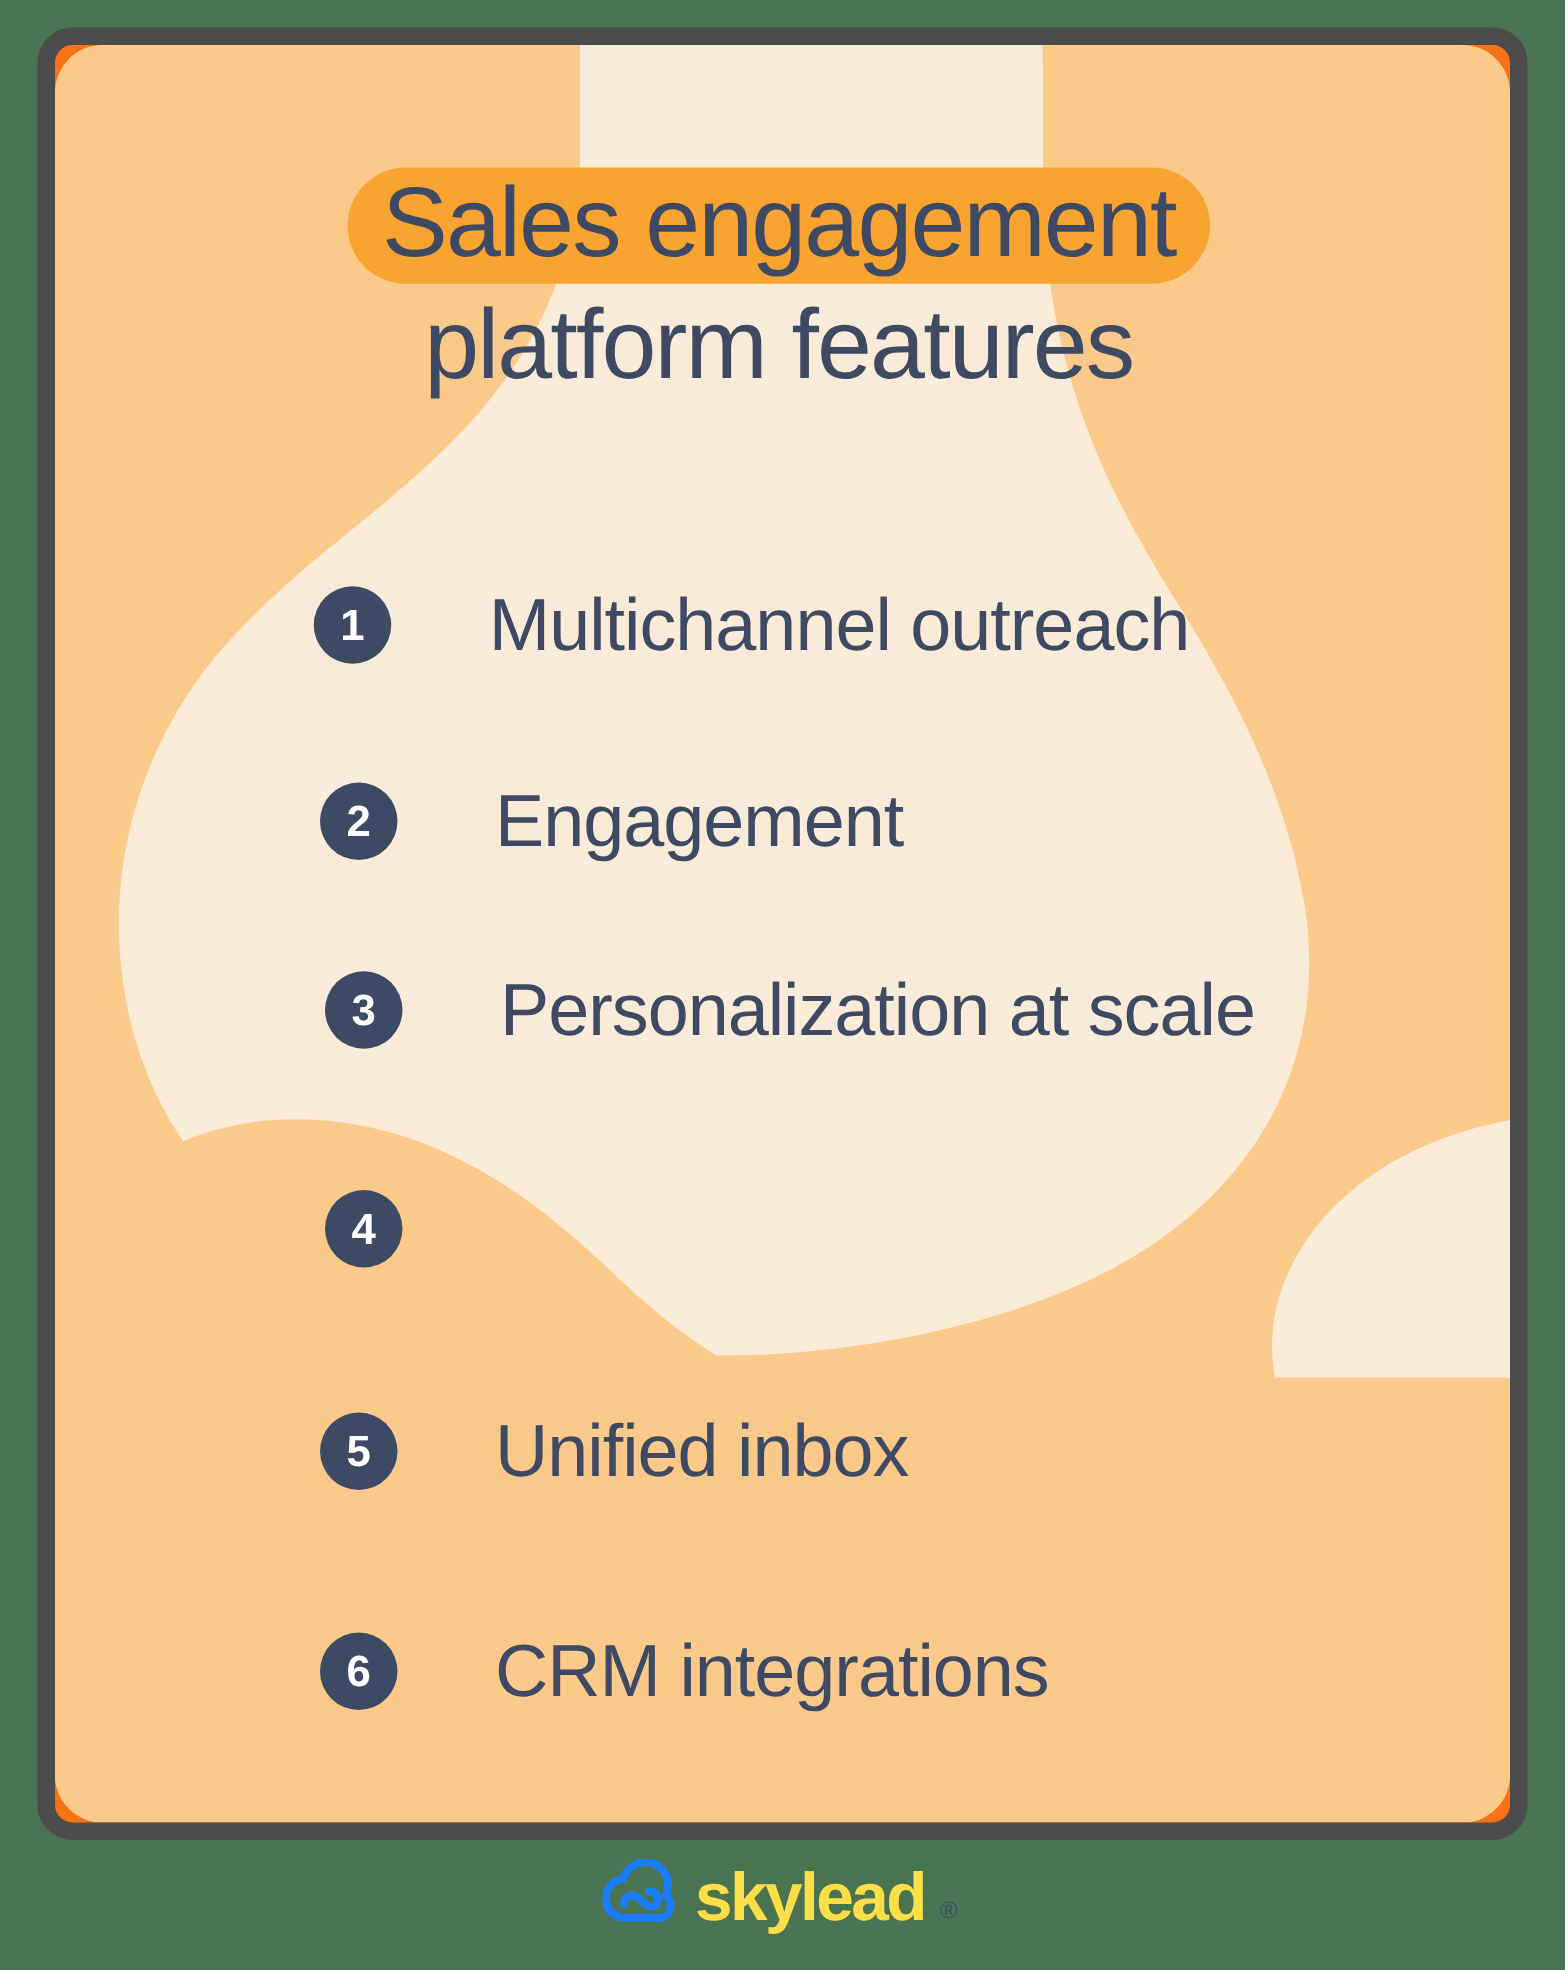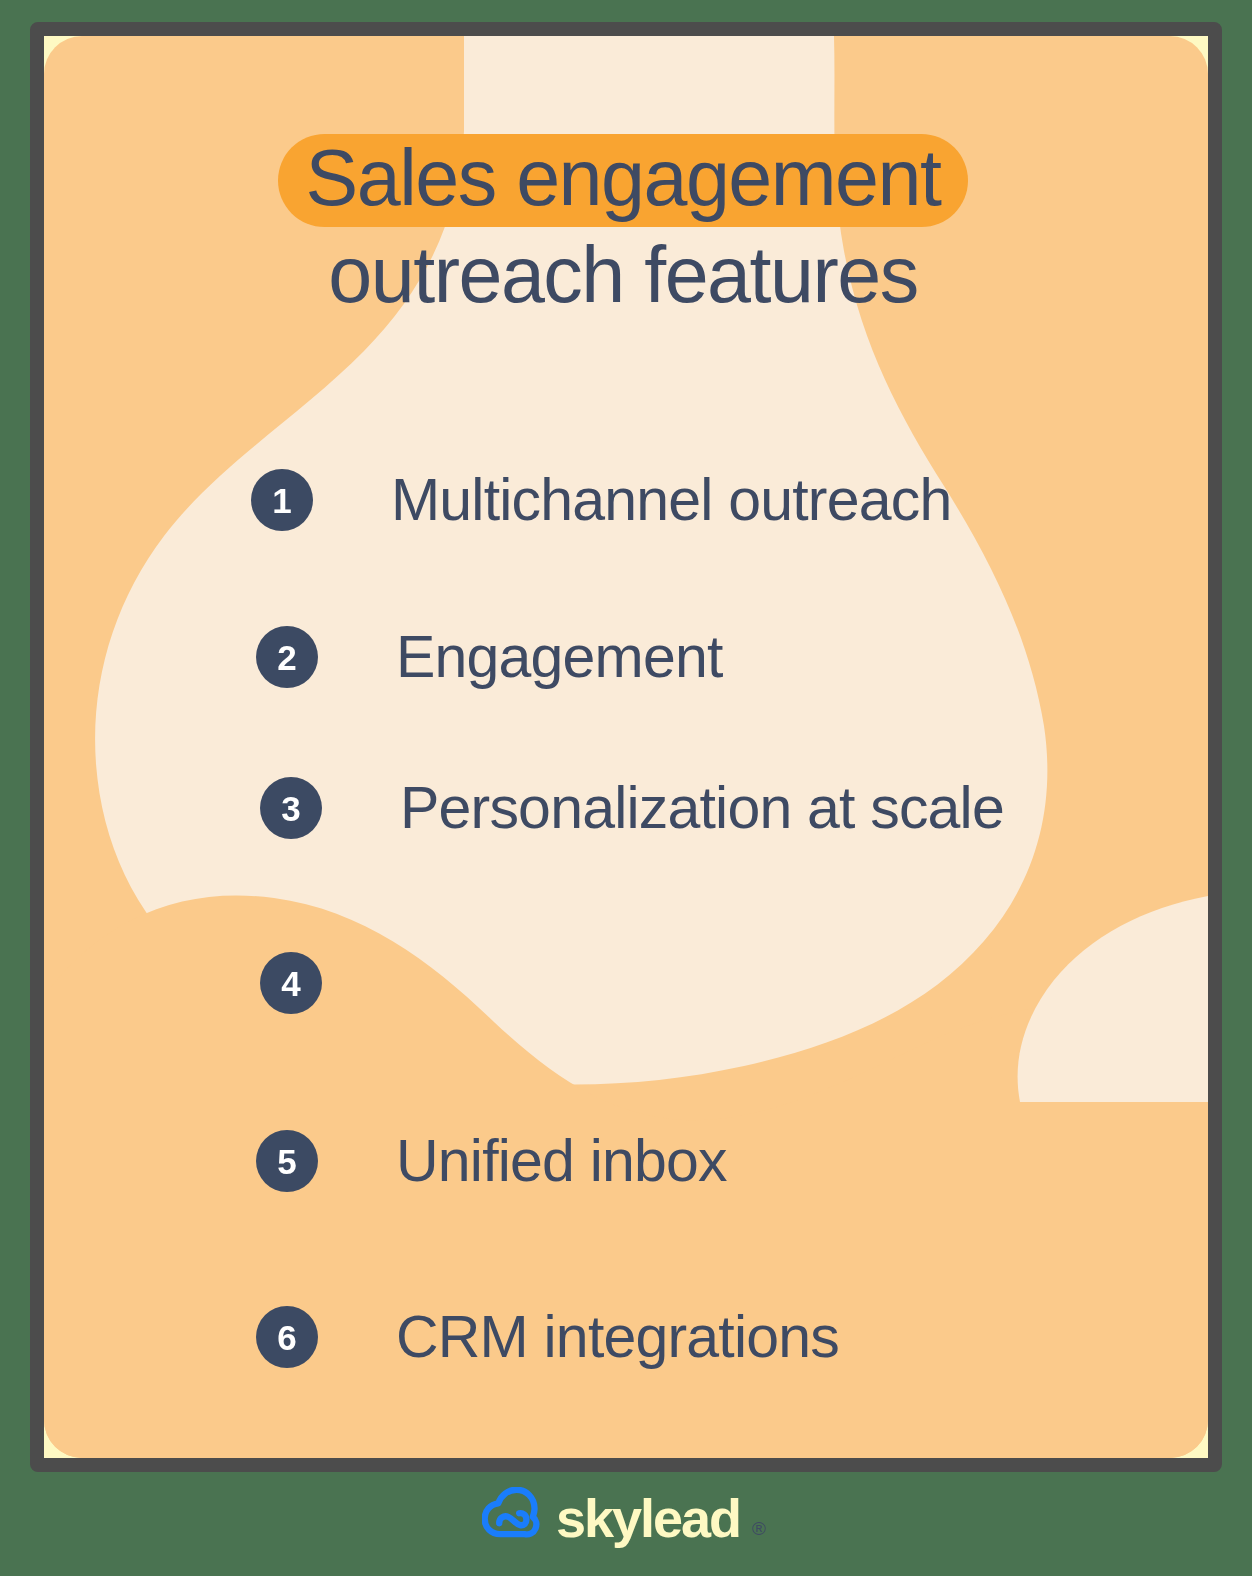--- a/index.html
+++ b/index.html
@@ -22,23 +22,23 @@
 
   
   .card {
     position: absolute;
     left: 30px;
     top: 22px;
     width: 1192px;
     height: 1450px;
     box-sizing: border-box;
     border: 14px solid #4c4c4c;
-    border-radius: 8px;
+    border-radius: 28px;
     overflow: hidden;
-    background: #fef9c3;
+    background: #f97316;
   }
 
   .card-inner {
     position: absolute;
     inset: 0;
     overflow: hidden;
     border-radius: 38px;
   }
 
   .bg-svg {
@@ -160,21 +160,21 @@
 
   .logo-mark {
     display: block;
     width: 58px;
     height: 58px;
   }
 
   .logo-word {
     font-size: 54px;
     font-weight: bold;
-    color: #fef9c3;
+    color: #fde047;
     letter-spacing: -2px;
     line-height: 1;
     position: relative;
     top: 2px;
   }
 
   .logo-reg {
     font-size: 19px;
     color: #3e4a63;
     position: relative;
@@ -225,21 +225,21 @@
                  L 1164 1066
                  Z" fill="#faebd8"></path>
       </svg>
 
       <div class="content">
 
         <div class="title-block">
           <div class="title-line title-line-1">
             <span>Sales engagement</span>
           </div>
-          <div class="title-line title-line-2">outreach features</div>
+          <div class="title-line title-line-2">platform features</div>
         </div>
 
         <ul class="feature-list">
 
           <li class="feature-item" style="left:207px; top:33px;">
             <span class="badge">1</span>
             <span class="feature-label">Multichannel outreach</span>
           </li>
 
           <li class="feature-item" style="left:212px; top:190px;">

